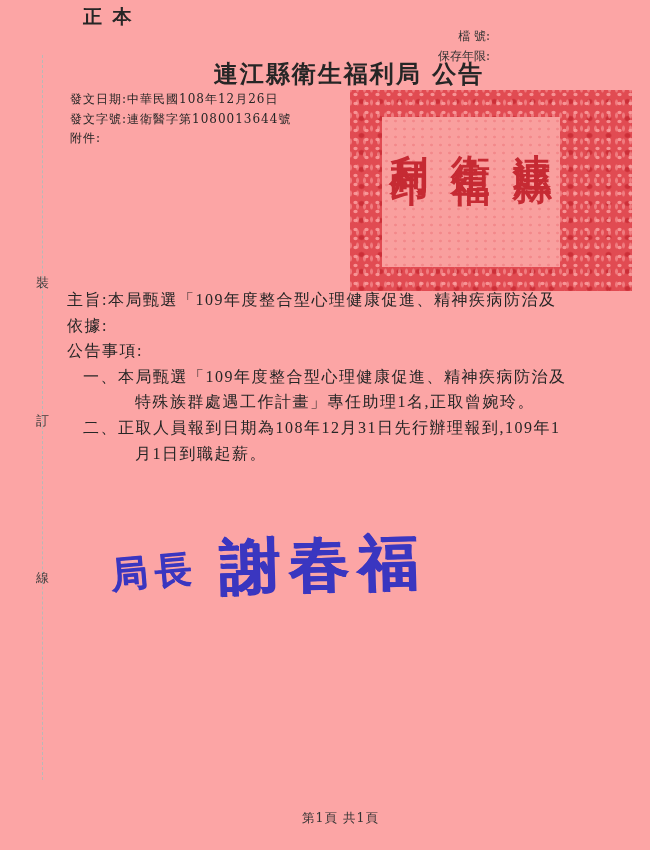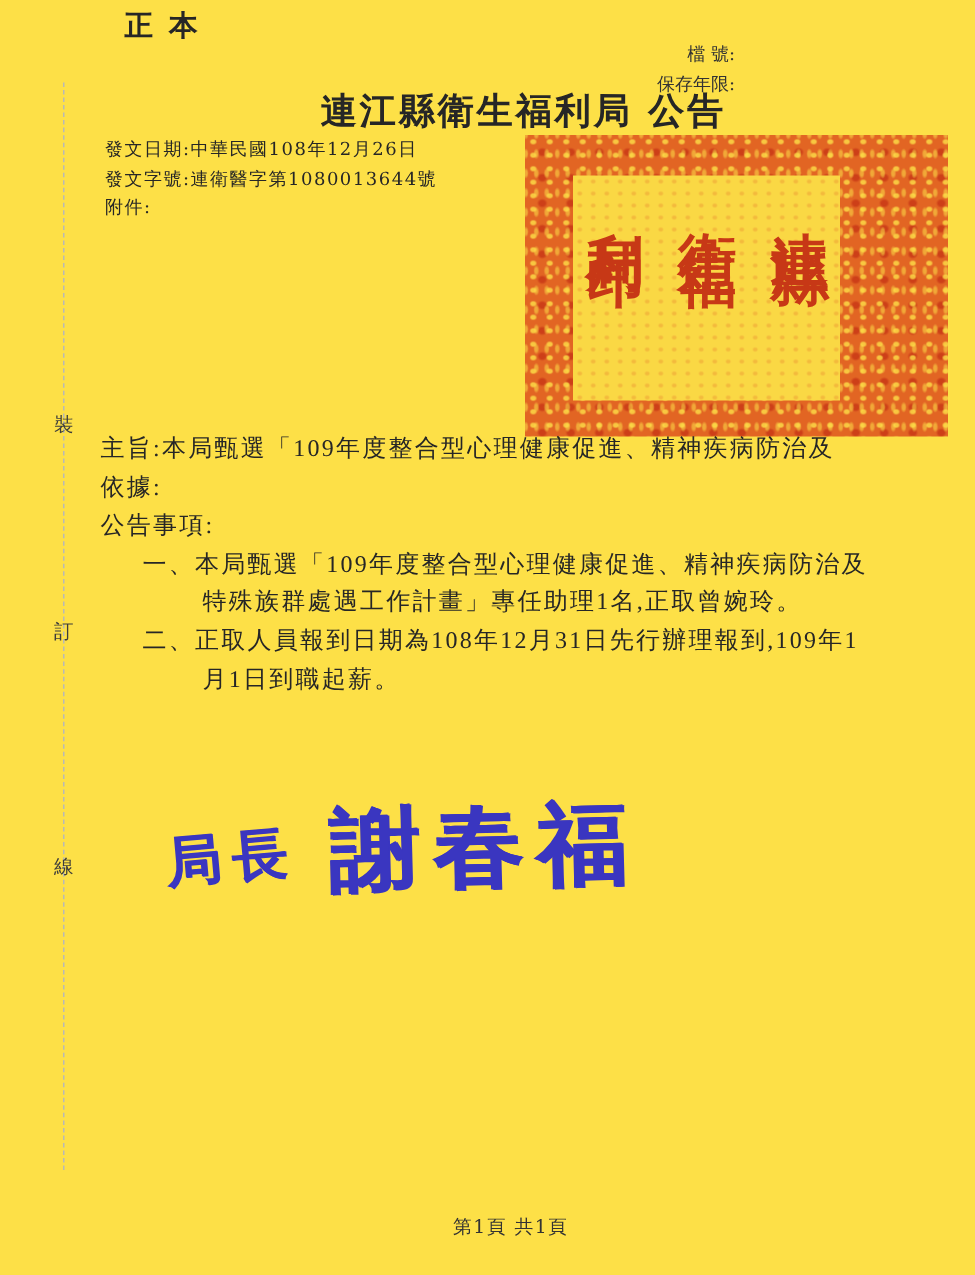--- a/index.html
+++ b/index.html
@@ -3,21 +3,21 @@
 <meta charset="utf-8">
 <style>
   html,body{margin:0;padding:0;}
   body{
     width:650px;height:850px;
     background:#f2f2f0;
     font-family:"DejaVu Serif","Liberation Serif",serif;
   }
   .page{
     position:relative;width:650px;height:850px;overflow:hidden;
-    background:#fde047;color:#262626;
+    background:#fca5a5;color:#262626;
   }
   
   .copy-type{
     position:absolute;left:83px;top:4px;
     font-size:19px;font-weight:600;letter-spacing:2px;
   }
   
   .filing{
     position:absolute;left:438px;top:26px;
     font-size:12px;line-height:20px;color:#333;text-align:right;
@@ -32,21 +32,21 @@
     position:absolute;left:70px;top:90px;
     font-size:12px;line-height:19.5px;letter-spacing:1px;
   }
   
   .body-block{
     position:absolute;left:67px;top:287px;width:520px;
     font-size:16px;line-height:25.6px;letter-spacing:1.5px;
     white-space:nowrap;
     font-family:Liberation Serif, serif;
   }
-  .indent-1{margin-left:28px;}
+  .indent-1{margin-left:16px;}
   .indent-2{margin-left:68px;}
   
   .seal{
     position:absolute;left:350px;top:90px;width:282px;height:201px;
     background-color:#e4737e;
     background-image:
       radial-gradient(rgba(255,255,255,0.8) 1.5px, transparent 2.6px),
       radial-gradient(rgba(255,255,255,0.55) 1px, transparent 2px),
       radial-gradient(rgba(186,30,46,0.5) 2px, transparent 3.6px);
     background-size:11px 9px,7px 13px,19px 17px;

